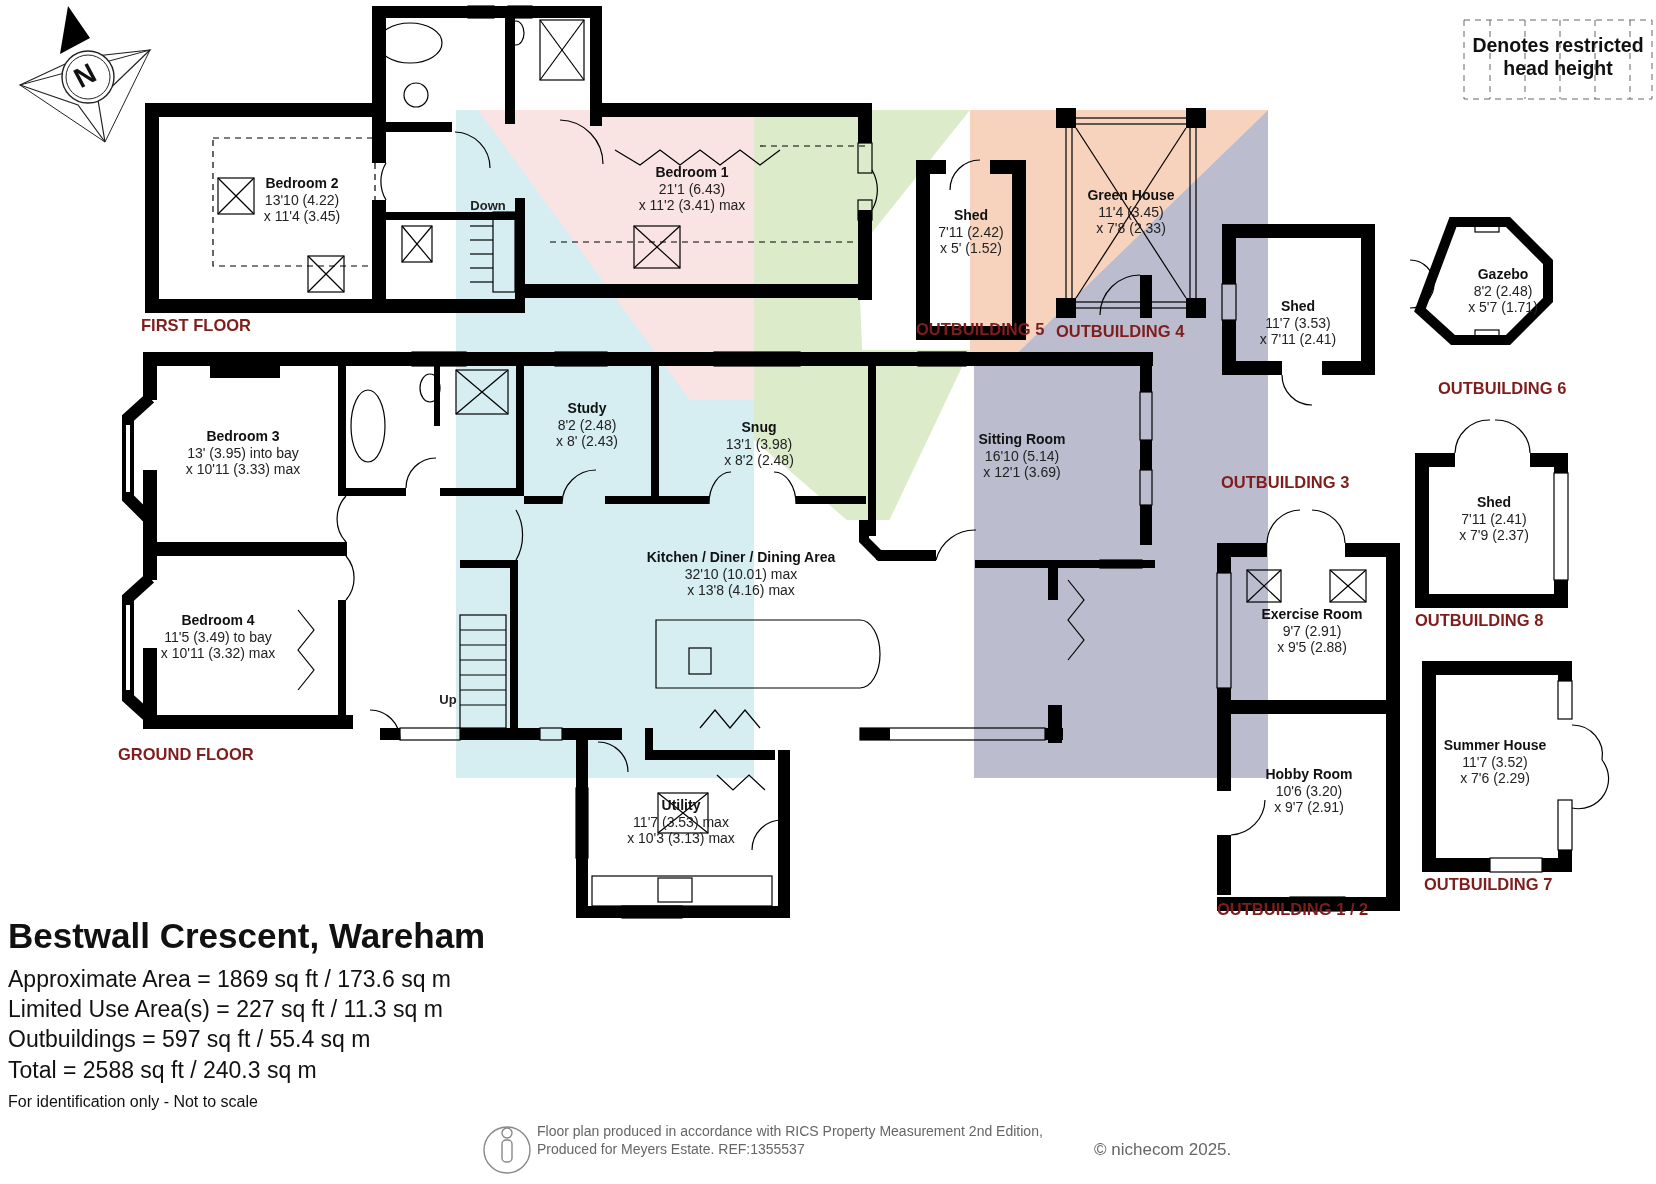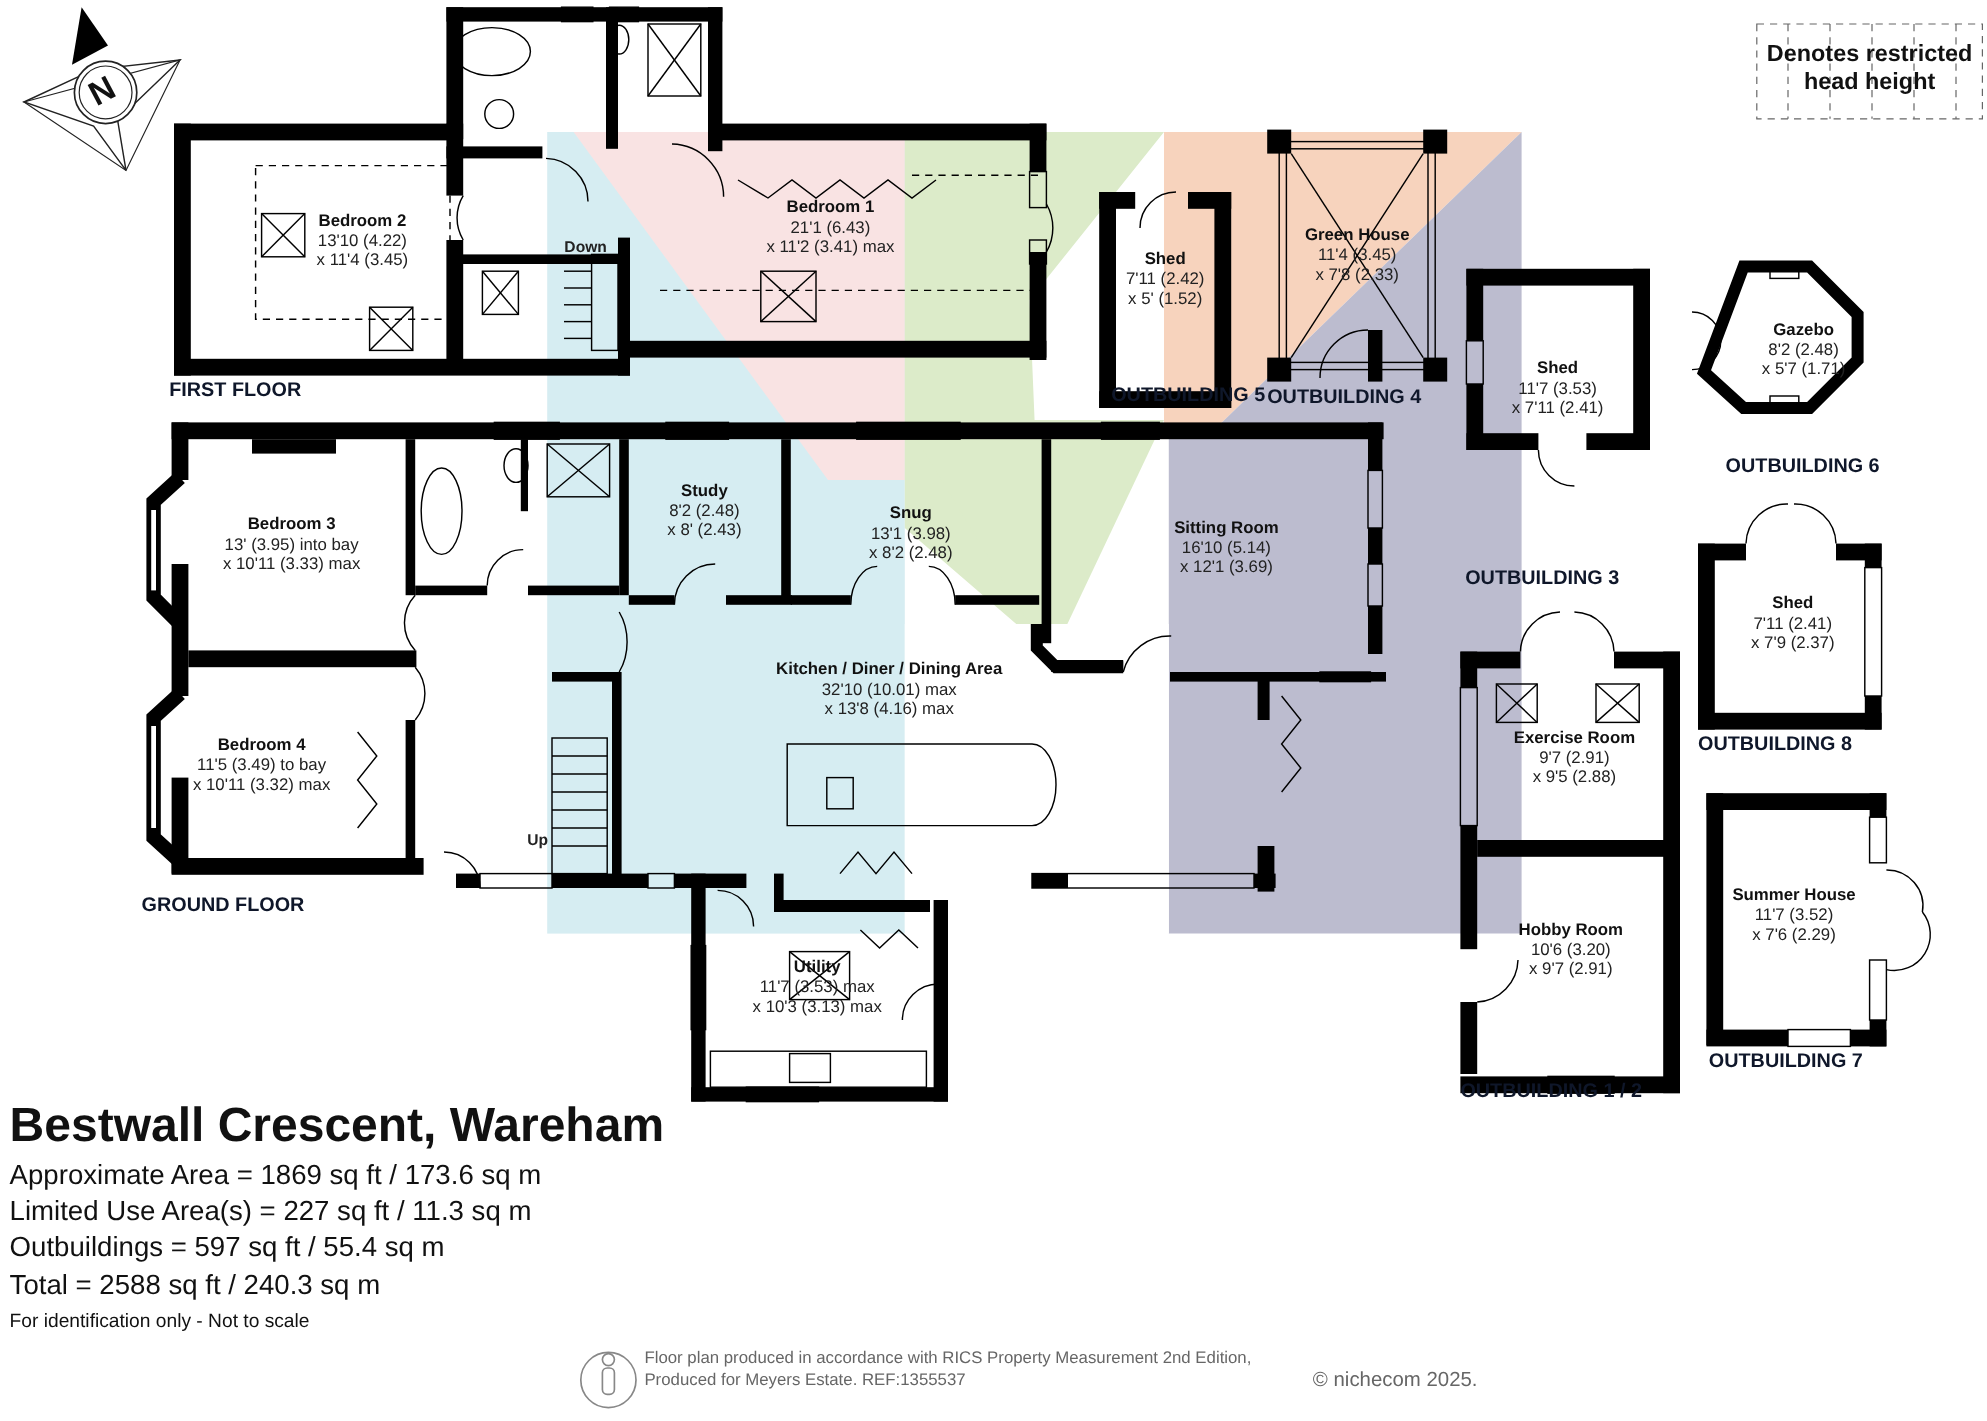--- a/index.html
+++ b/index.html
@@ -1,23 +1,23 @@
 <!DOCTYPE html>
 <html><head>
 <meta charset="utf-8">
 <style>
   html,body{margin:0;padding:0;background:#fff;}
   body{width:1656px;height:1184px;position:relative;overflow:hidden;font-family:"Liberation Sans",sans-serif;color:#111;}
   svg.plan{position:absolute;left:0;top:0;}
   .lbl{position:absolute;text-align:center;line-height:1.18;font-size:14px;color:#222;white-space:nowrap;transform:translateX(-50%);}
   .lbl .nm{font-weight:bold;color:#111;}
-  .floor{position:absolute;font-weight:bold;font-size:16.5px;color:#0f172a;white-space:nowrap;text-align:center;}
+  .floor{position:absolute;font-weight:bold;font-size:16.5px;color:#7f1d1d;white-space:nowrap;text-align:center;}
   .legend{position:absolute;left:1463px;top:19px;width:190px;height:81px;}
   .legend .txt{position:absolute;left:0;right:0;top:15px;text-align:center;font-weight:bold;font-size:19.5px;line-height:1.2;color:#111;}
-  .title{position:absolute;left:8px;top:916px;font-weight:bold;font-size:40px;color:#111;white-space:nowrap;}
+  .title{position:absolute;left:8px;top:916px;font-weight:bold;font-size:35px;color:#111;white-space:nowrap;}
   .stat{position:absolute;left:8px;font-size:23px;color:#111;white-space:nowrap;}
   .note{position:absolute;left:8px;top:1093px;font-size:16px;color:#111;white-space:nowrap;}
   .footer{position:absolute;left:537px;top:1122px;font-size:14px;color:#666;line-height:1.3;white-space:nowrap;}
   .copy{position:absolute;left:1094px;top:1140px;font-size:17px;color:#666;white-space:nowrap;}
 </style>
 </head>
 <body>
 
 <svg class="plan" width="1656" height="1184" viewBox="0 0 1656 1184">
 
@@ -355,21 +355,21 @@
   <div>11'7 (3.53) max</div>
   <div>x 10'3 (3.13) max</div>
 </div>
 <div class="lbl" style="left:448px;top:692px;font-weight:bold;font-size:13px;">Up</div>
 
 <div class="lbl" style="left:971px;top:207px;">
   <div class="nm">Shed</div>
   <div>7'11 (2.42)</div>
   <div>x 5' (1.52)</div>
 </div>
-<div class="floor" style="left:916px;top:320px;margin-left:10px;">OUTBUILDING 5</div>
+<div class="floor" style="left:916px;top:320px;">OUTBUILDING 5</div>
 
 <div class="lbl" style="left:1131px;top:187px;">
   <div class="nm">Green House</div>
   <div>11'4 (3.45)</div>
   <div>x 7'8 (2.33)</div>
 </div>
 <div class="floor" style="left:1056px;top:322px;">OUTBUILDING 4</div>
 
 <div class="lbl" style="left:1298px;top:298px;">
   <div class="nm">Shed</div>

